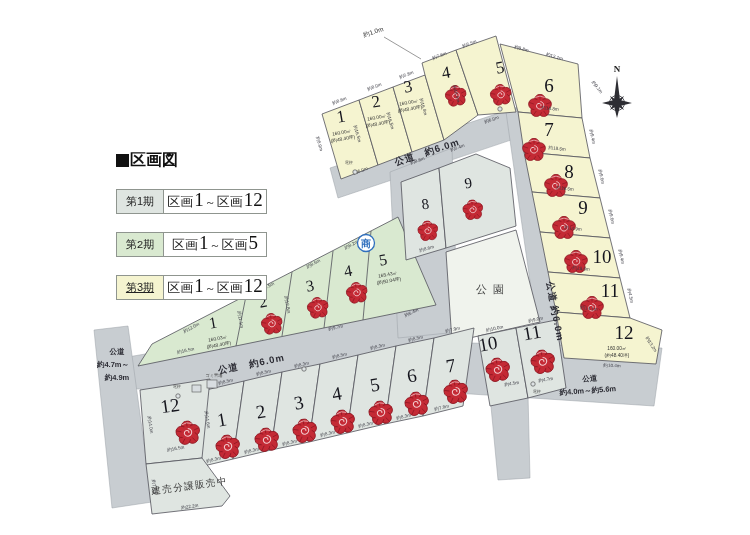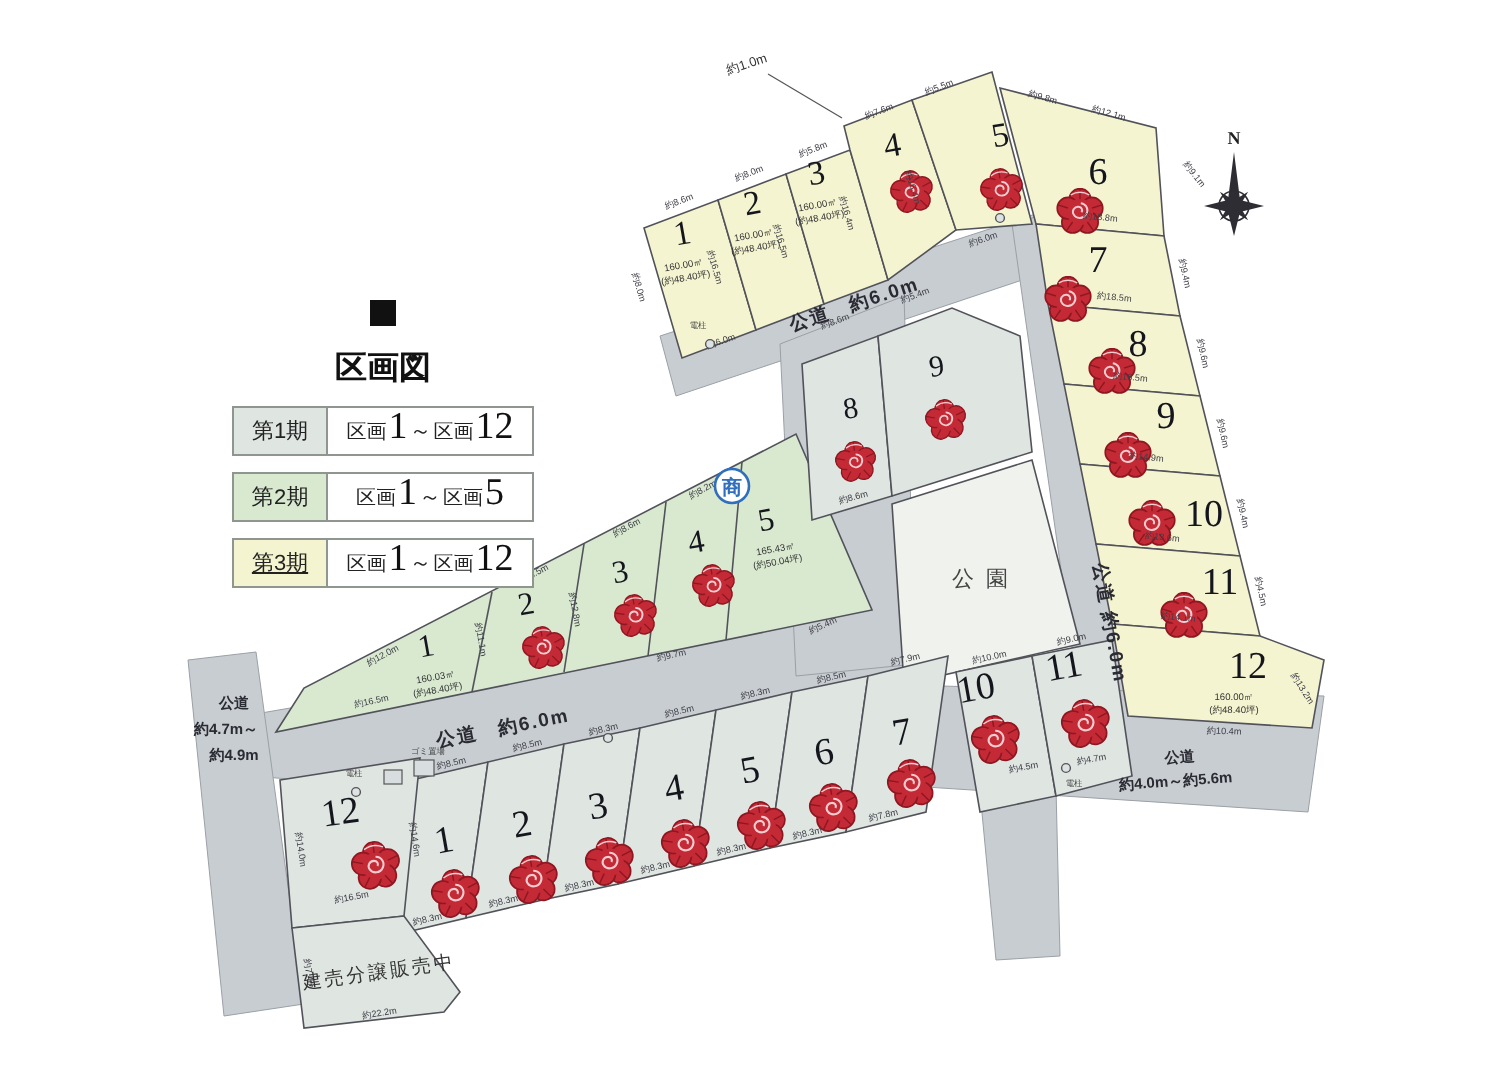--- a/index.html
+++ b/index.html
@@ -1,31 +1,31 @@
 <!DOCTYPE html>
 <html style="--phase1: #dfe5e1; --phase2: #d9e9d0; --phase3: #f5f4d0; --road: #c8cdd1; --park: #f0f3ed; --stroke: #52525a; --rose: #c42a35; --roseDark: #8e1722; --roseLight: #f3cdd0; --accent: #2f6fbe;"><head>
 <meta charset="utf-8">
 <style>
   html,body{margin:0;padding:0;}
   body{width:750px;height:535px;position:relative;background:#fff;
        font-family:"Liberation Sans",sans-serif;overflow:hidden;}
   #site-map{position:absolute;left:0;top:0;}
   
   .legend{position:absolute;left:116px;top:150px;z-index:5;}
-  .legend-title{font-size:16px;font-weight:bold;color:#111;display:flex;align-items:center;gap:11px;flex-direction:column;}
+  .legend-title{font-size:16px;font-weight:bold;color:#111;display:flex;align-items:center;gap:1px;}
   .sq{width:13px;height:13px;background:#111;display:inline-block;}
-  .lrow{display:flex;margin-top:8px;}
+  .lrow{display:flex;margin-top:18px;}
   .pcell{width:46px;height:23px;border:1px solid #8f958f;display:flex;align-items:center;
          justify-content:center;font-size:11px;color:#222;}
   .rcell{width:96px;height:23px;border:1px solid #8f958f;border-left:none;background:#fff;
          display:flex;align-items:baseline;justify-content:center;gap:1px;padding:0 3px;}
   .p1 .pcell{background:var(--phase1,#d3dbd6);}
   .p2 .pcell{background:var(--phase2,#d9e9d0);font-family:Liberation Mono, monospace;}
   .p3 .pcell{background:var(--phase3,#f5f4d0);text-decoration:underline;}
-  .kukaku{font-size:10px;color:#222;}
+  .kukaku{font-size:13px;color:#222;}
   .bignum{font-size:19px;line-height:1;font-family:"Liberation Serif",serif;color:#111;}
   .tilde{font-size:11px;color:#222;}
   
   text{text-anchor:middle;}
   .road{fill:var(--road,#c8cdd1);stroke:#9aa0a6;stroke-width:0.5;}
   .lotp1{fill:var(--phase1,#dfe5e1);stroke:var(--stroke,#52525a);stroke-width:0.8;}
   .lotp2{fill:var(--phase2,#d9e9d0);stroke:var(--stroke,#52525a);stroke-width:0.8;}
   .lotp3{fill:var(--phase3,#f5f4d0);stroke:var(--stroke,#52525a);stroke-width:0.8;}
   .park{fill:var(--park,#f0f3ed);stroke:var(--stroke,#52525a);stroke-width:0.8;}
   .divider{stroke:var(--stroke,#52525a);stroke-width:0.8;}

